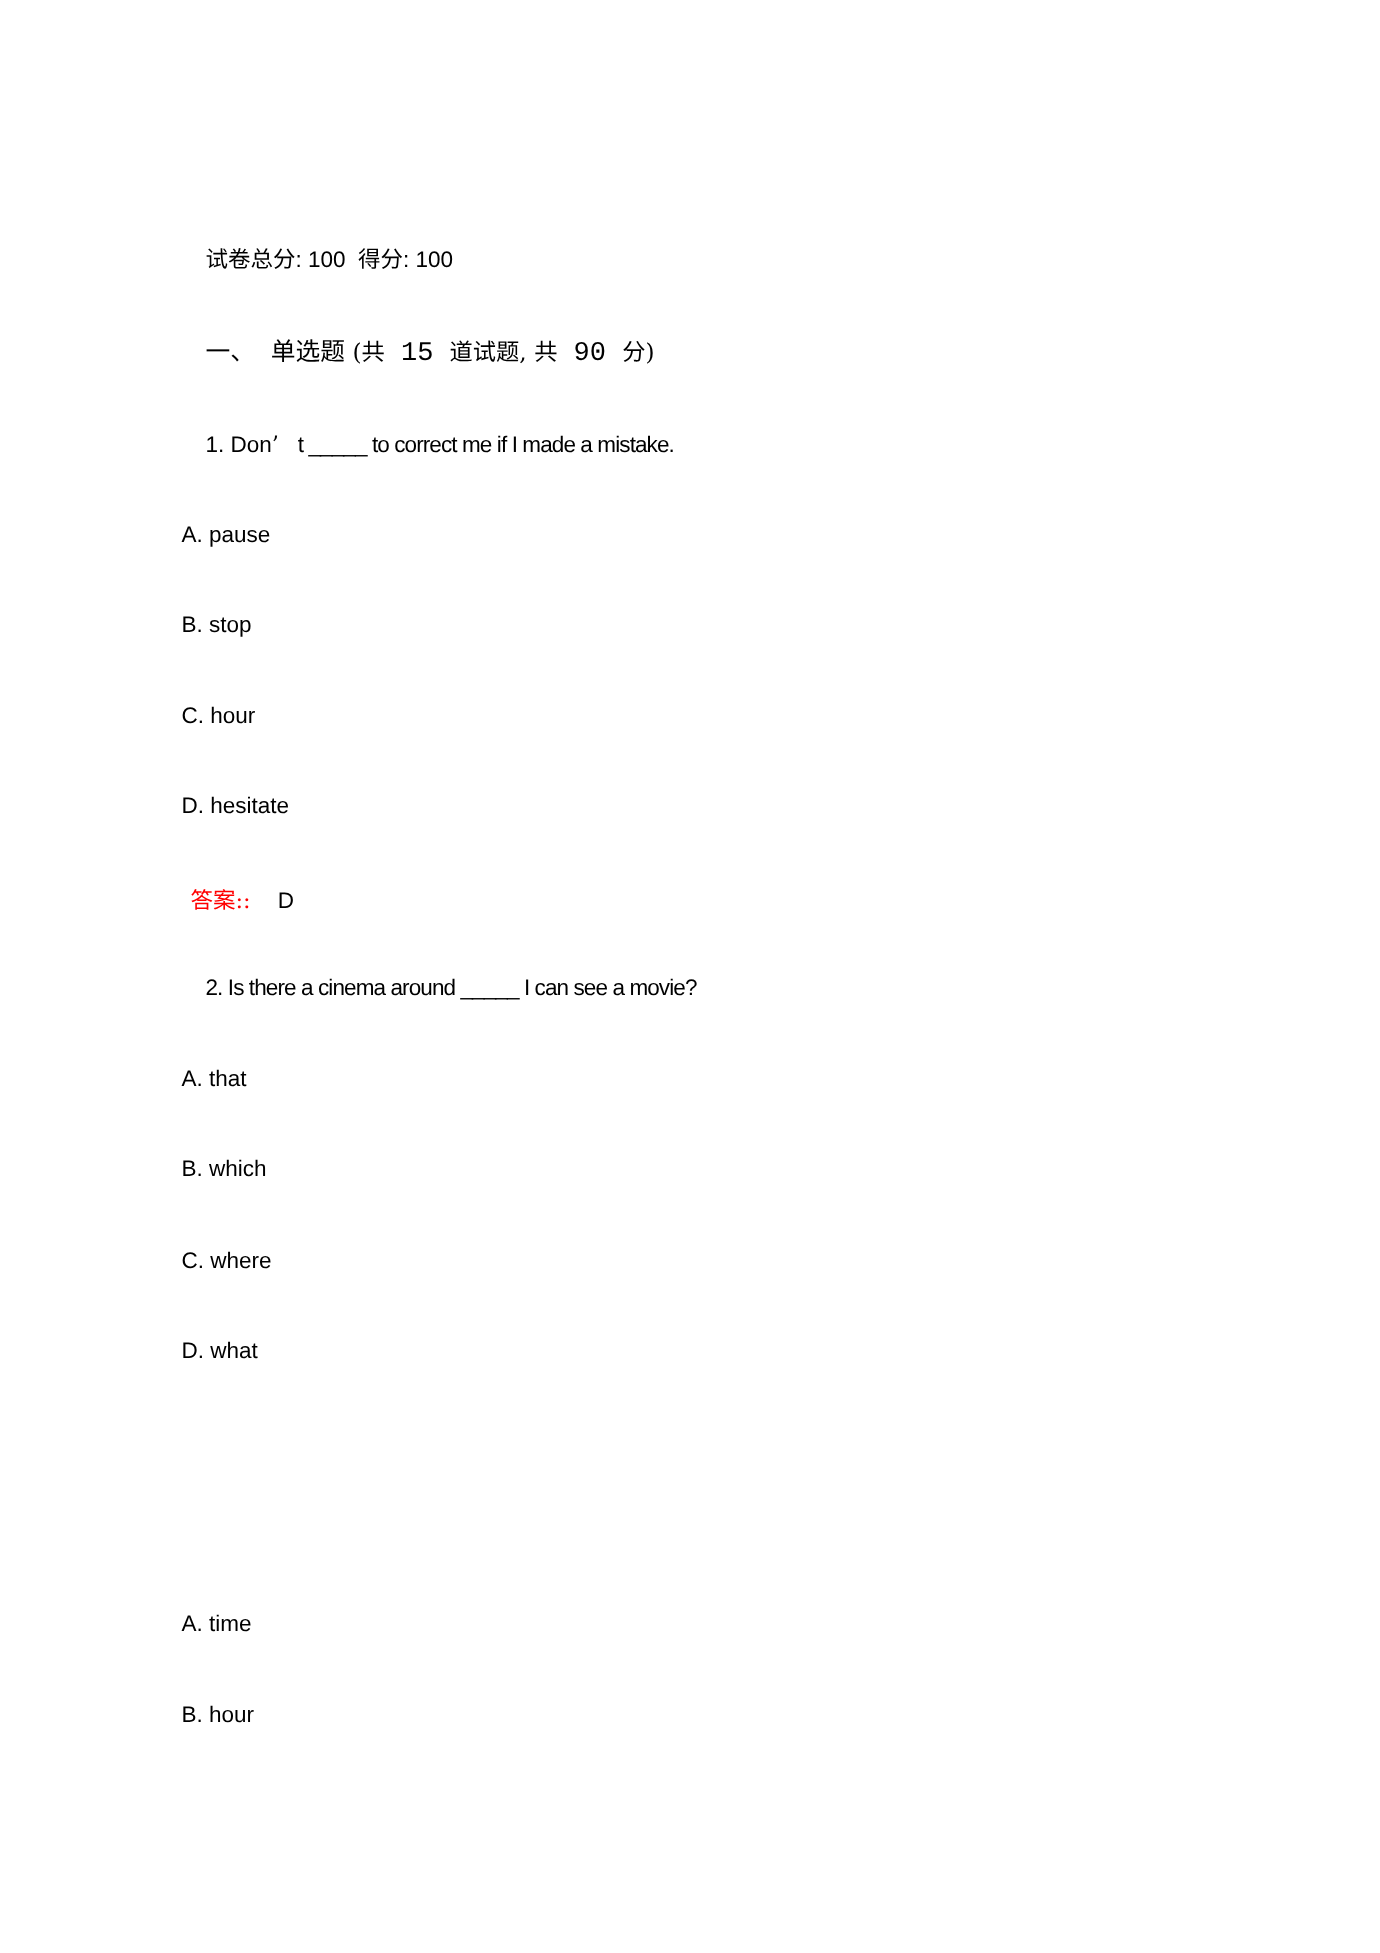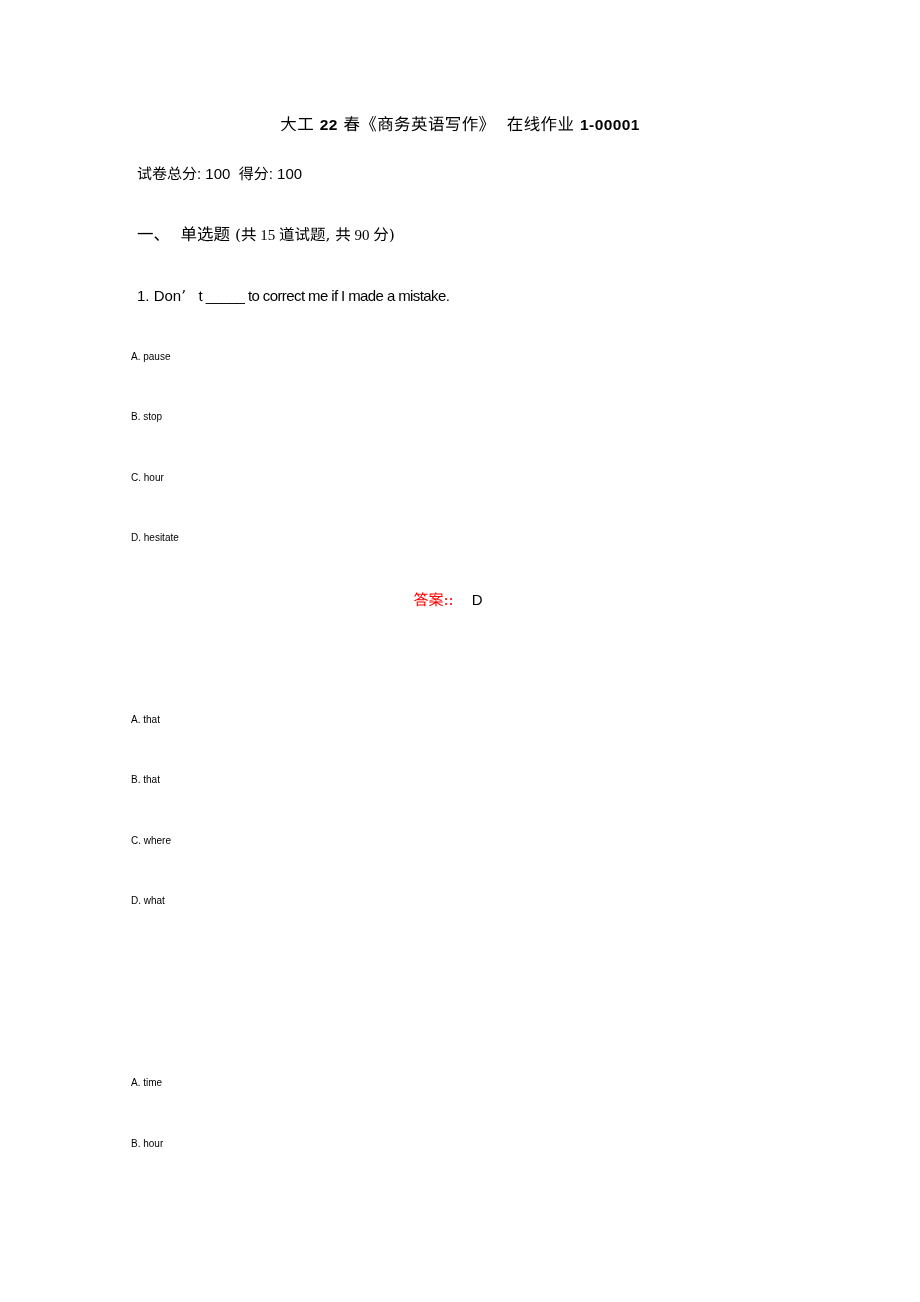--- a/index.html
+++ b/index.html
@@ -76,22 +76,22 @@
   }
   .section-heading .h-cjk {
     font-family: "DejaVu Serif", "Liberation Serif", serif;
     font-size: 16.5px;
   }
   .section-heading .h-meta {
     font-family: "DejaVu Serif", "Liberation Serif", serif;
     font-size: 15.5px;
   }
   .section-heading .h-num {
-    font-family: Liberation Serif, serif;
-    font-size: 15px;
+    font-family: Liberation Mono, monospace;
+    font-size: 18px;
     margin-top: 32px;
   }
 
   
   .q-stem {
     position: absolute;
     left: 137px;
     font-family: "Liberation Sans", sans-serif;
     font-size: 15px;
     line-height: 22px;
@@ -102,56 +102,53 @@
     font-family: "Liberation Sans", sans-serif;
   }
   .q-stem .wide-apos {
     font-family: "DejaVu Serif", "Liberation Serif", serif;
     font-size: 15px;
   }
 
   
   .q-option {
     position: absolute;
-    left: 131px;
+    left: 121px;
     font-family: "Liberation Sans", sans-serif;
-    font-size: 10px;
+    font-size: 15px;
     line-height: 22px;
     white-space: nowrap;
   }
 
   
   .answer-row {
     position: absolute;
-    left: 139px;
+    left: 127px;
     width: 618px;
-    text-align: center;
+    text-align: left;
     font-size: 15px;
     line-height: 22px;
     white-space: nowrap;
   }
   .answer-row .ans-label {
     font-family: "DejaVu Serif", "Liberation Serif", serif;
     font-size: 15px;
   }
   .answer-row .ans-value {
     font-family: "Liberation Sans", sans-serif;
     font-size: 15px;
     color: #000000;
     padding-left: 18px;
   }
 </style>
 </head>
 <body>
 
 <div class="page">
 
-  <div class="doc-title">
-    <span class="t-cjk">大工</span><span class="t-cjk">&nbsp;</span><span class="t-num">22</span><span class="t-cjk">&nbsp;</span><span class="t-cjk">春《商务英语写作》</span><span class="t-cjk">&nbsp;&nbsp;</span><span class="t-cjk">在线作业</span><span class="t-cjk">&nbsp;</span><span class="t-num">1-00001</span>
-  </div>
 
   <div class="score-line">
     <span class="s-cjk">试卷总分:</span><span class="s-num">&nbsp;</span><span class="s-num">100</span><span class="s-num">&nbsp;&nbsp;</span><span class="s-cjk">得分:</span><span class="s-num">&nbsp;</span><span class="s-num">100</span>
   </div>
 
   <div class="section-heading">
     <span class="h-cjk">一、</span><span class="h-cjk">&nbsp;&nbsp;</span><span class="h-cjk">单选题</span><span class="h-meta">&nbsp;</span><span class="h-meta">(共</span><span class="h-num">&nbsp;</span><span class="h-num">15</span><span class="h-num">&nbsp;</span><span class="h-meta">道试题, 共</span><span class="h-num">&nbsp;</span><span class="h-num">90</span><span class="h-num">&nbsp;</span><span class="h-meta">分)</span>
   </div>
 
   <div class="q-stem" style="top:285px">
@@ -160,23 +157,26 @@
 
   <div class="q-option" style="top:346px"><span>A. pause</span></div>
   <div class="q-option" style="top:406px"><span>B. stop</span></div>
   <div class="q-option" style="top:467px"><span>C. hour</span></div>
   <div class="q-option" style="top:527px"><span>D. hesitate</span></div>
 
   <div class="answer-row" style="top:589px">
     <span class="ans-label" style="color:#ff0000">答案::</span><span class="ans-value">D</span>
   </div>
 
+  <div class="q-stem" style="top:648px">
+    <span class="blank">2. Is there a cinema around _____ I can see a movie?</span>
+  </div>
 
   <div class="q-option" style="top:709px"><span>A. that</span></div>
-  <div class="q-option" style="top:769px"><span>B. that</span></div>
+  <div class="q-option" style="top:769px"><span>B. which</span></div>
   <div class="q-option" style="top:830px"><span>C. where</span></div>
   <div class="q-option" style="top:890px"><span>D. what</span></div>
 
 
 
   <div class="q-option" style="top:1072px"><span>A. time</span></div>
   <div class="q-option" style="top:1133px"><span>B. hour</span></div>
 
 </div>
 

